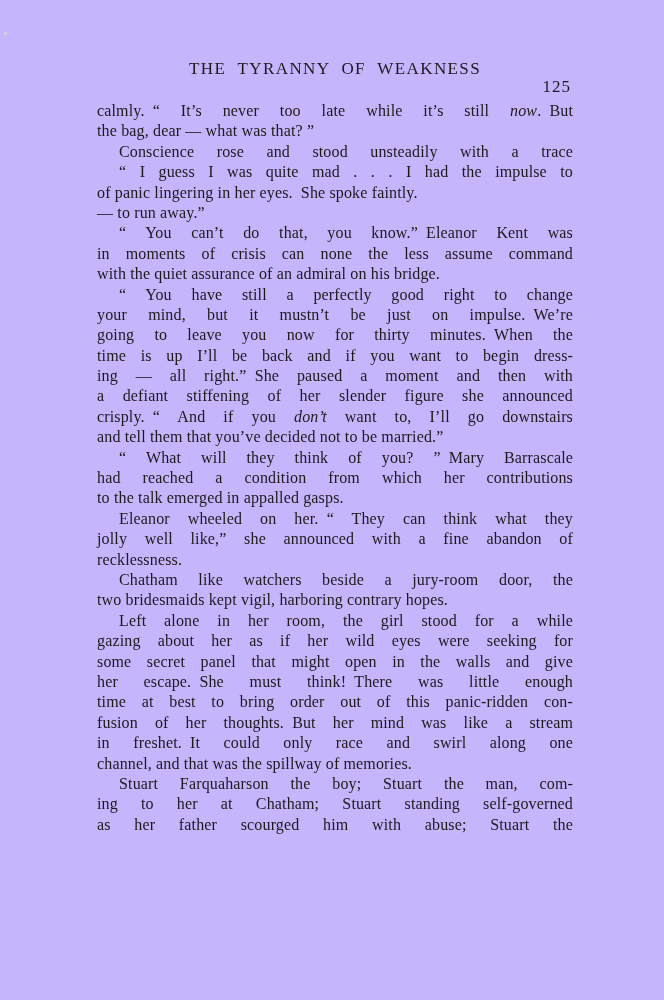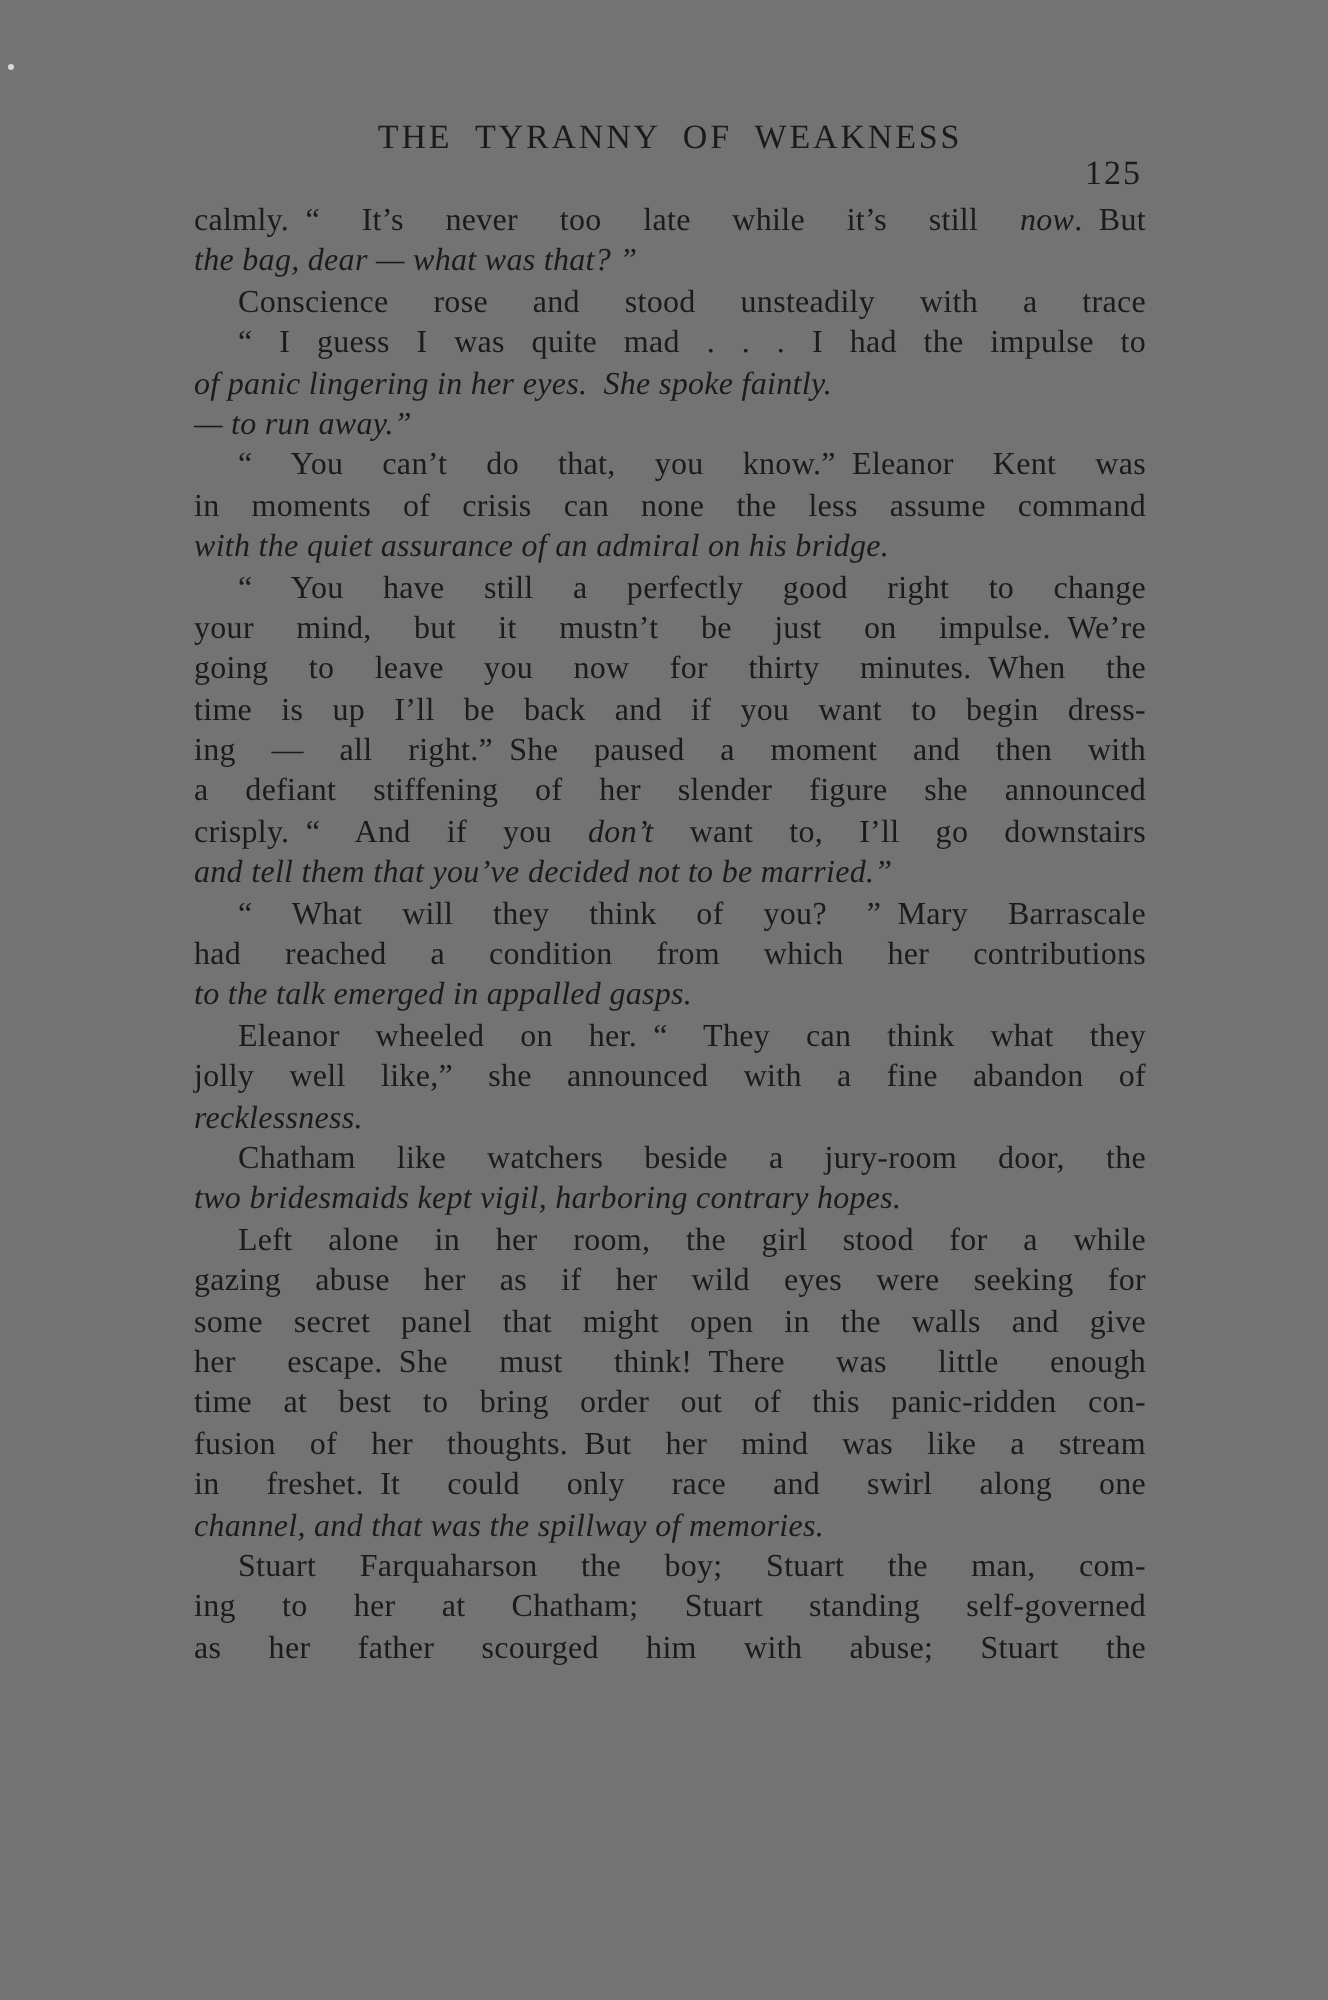--- a/index.html
+++ b/index.html
@@ -1,21 +1,21 @@
 <!DOCTYPE html>
 <html><head>
 <meta charset="utf-8">
 <style>
   html, body { margin: 0; padding: 0; }
   body { background: #ffffff; }
   .page {
     position: relative;
     width: 664px;
     height: 1000px;
-    background: #737373;
+    background: #c4b5fd;
     font-family: "Liberation Serif", "DejaVu Serif", serif;
     color: #1b1b1b;
     overflow: hidden;
   }
   .speck {
     position: absolute;
     left: 4px; top: 32px;
     width: 3px; height: 3px;
     background: #d8d8d4;
     border-radius: 50%;
@@ -51,21 +51,20 @@
   }
   .text-line {
     text-align: justify;
     text-align-last: justify;
     height: 20.4px;
     overflow: visible;
     white-space: normal;
   }
   .text-line.end {
     text-align-last: left;
-    font-style: italic;
   }
   .text-line.indent {
     padding-left: 22px;
   }
   .text-line i { font-style: italic; }
 </style>
 </head>
 <body>
 
 <div class="page">
@@ -94,21 +93,21 @@
       <div class="text-line end"><span>and tell them that you’ve decided not to be married.”</span></div>
       <div class="text-line indent"><span>“ What will they think of you? ” Mary Barrascale</span></div>
       <div class="text-line"><span>had reached a condition from which her contributions</span></div>
       <div class="text-line end"><span>to the talk emerged in appalled gasps.</span></div>
       <div class="text-line indent"><span>Eleanor wheeled on her. “ They can think what they</span></div>
       <div class="text-line"><span>jolly well like,” she announced with a fine abandon of</span></div>
       <div class="text-line end"><span>recklessness.</span></div>
       <div class="text-line indent"><span>Chatham like watchers beside a jury-room door, the</span></div>
       <div class="text-line end"><span>two bridesmaids kept vigil, harboring contrary hopes.</span></div>
       <div class="text-line indent"><span>Left alone in her room, the girl stood for a while</span></div>
-      <div class="text-line"><span>gazing abuse her as if her wild eyes were seeking for</span></div>
+      <div class="text-line"><span>gazing about her as if her wild eyes were seeking for</span></div>
       <div class="text-line"><span>some secret panel that might open in the walls and give</span></div>
       <div class="text-line"><span>her escape. She must think! There was little enough</span></div>
       <div class="text-line"><span>time at best to bring order out of this panic-ridden con-</span></div>
       <div class="text-line"><span>fusion of her thoughts. But her mind was like a stream</span></div>
       <div class="text-line"><span>in freshet. It could only race and swirl along one</span></div>
       <div class="text-line end"><span>channel, and that was the spillway of memories.</span></div>
       <div class="text-line indent"><span>Stuart Farquaharson the boy; Stuart the man, com-</span></div>
       <div class="text-line"><span>ing to her at Chatham; Stuart standing self-governed</span></div>
       <div class="text-line"><span>as her father scourged him with abuse; Stuart the</span></div>
     </div>

